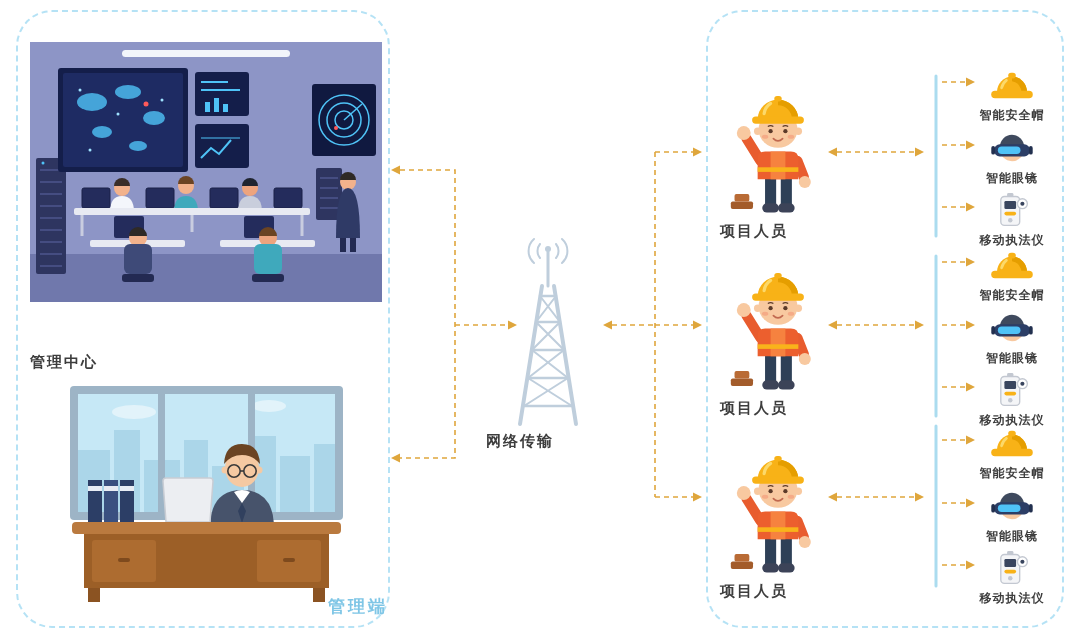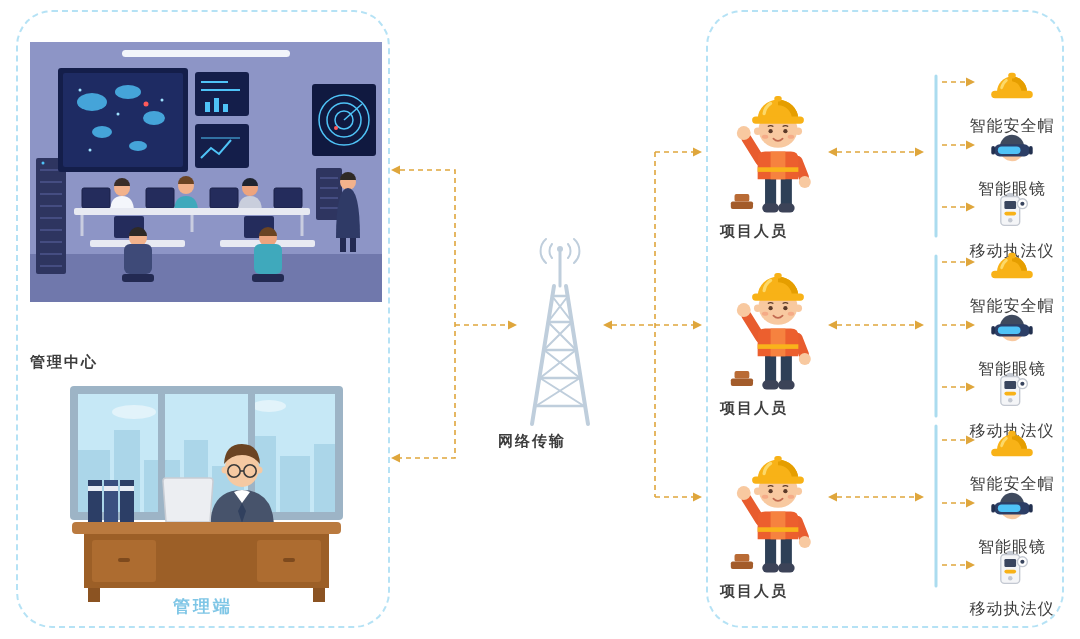--- a/index.html
+++ b/index.html
@@ -4,42 +4,42 @@
 <style>
   * { margin:0; padding:0; box-sizing:border-box; }
   html,body { background:#ffffff; }
   body { font-family:"Liberation Sans","DejaVu Sans",sans-serif; }
   .canvas { position:relative; width:1080px; height:639px; background:#fff; overflow:hidden; }
 
   .panel { position:absolute; border:2px dashed #B5E2F5; border-radius:36px; }
   .panel-left  { left:16px; top:10px; width:374px; height:618px; }
   .panel-right { left:706px; top:10px; width:358px; height:618px; }
 
-  .panel-label { position:absolute; bottom:8px; left:0; right:0; text-align:center;
+  .panel-label { position:absolute; bottom:8px; left:0; right:0; text-align:right;
                  color:#7FC6E6; font-size:17px; font-weight:700; letter-spacing:3px; }
 
   .caption { color:#3D3D3D; font-size:15px; font-weight:600; letter-spacing:2px; text-align:left; }
 
   .illus { position:absolute; }
   .illus-mgmt   { left:12px; top:30px;  width:352px; height:260px; }
   .mgmt-caption { position:absolute; left:12px; top:296px; width:352px;margin-top:45px; }
   .illus-office { left:46px; top:372px; width:285px; height:222px; }
 
-  .tower-wrap { position:absolute; left:498px; top:236px; width:124px; text-align:center; }
+  .tower-wrap { position:absolute; left:486px; top:236px; width:124px; text-align:center; }
   .tower-wrap svg { display:block; margin:0 auto; }
   .tower-caption { margin-top:4px; }
 
   .worker-block { position:absolute; left:12px; width:115px; text-align:center; }
   .worker-block svg { display:block; margin:0 auto; }
   .worker-caption { margin-top:2px; }
   .worker-1 { top:60px; } .worker-2 { top:237px; } .worker-3 { top:420px; }
 
   .device-item { position:absolute; left:248px; width:112px; text-align:center; }
   .device-icon { display:flex; height:36px; align-items:center; justify-content:center; }
-  .device-label { display:block; margin-top:13px; color:#3D3D3D; font-size:16px; font-weight:400; letter-spacing:1px; }
+  .device-label { display:block; margin-top:4px; color:#3D3D3D; font-size:12px; font-weight:700; letter-spacing:1px; }
 
   .connectors { position:absolute; left:0; top:0; pointer-events:none; }
   .defs-hidden { position:absolute; width:0; height:0; overflow:hidden; }
 </style>
 </head>
 <body>
 
 <svg class="defs-hidden" aria-hidden="true">
   <defs>
     <symbol id="sym-worker" viewBox="0 0 110 160">

